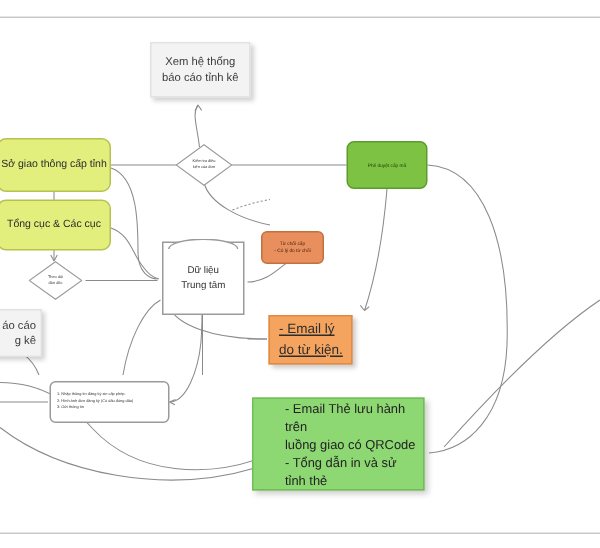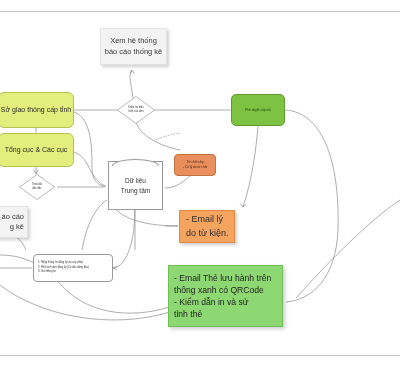--- a/index.html
+++ b/index.html
@@ -170,21 +170,21 @@
     font-size: 2.6px;
     color: #333;
     flex-direction: column;
     align-items: flex-start;
     justify-content: center;
     padding-left: 4px;
     line-height: 1.75;
     text-align: left;
   }
   .note-line { display: block; white-space: nowrap; }
-  .wrap-line { display: block; }
+  .wrap-line { display: block; margin-left: 16px; }
 </style>
 </head>
 <body>
 
 <div id="canvas">
 
   <div class="divider top"></div>
   <div class="divider bottom"></div>
 
   <svg class="edges" viewBox="0 0 400 365">
@@ -235,21 +235,21 @@
     <path d="M0,285 C40,316 110,330 170,312"></path>
 
     <path d="M400,200 C370,220 330,260 296,298" stroke-dasharray="0"></path>
 
     <path d="M0,152 L8,152"></path>
     <path d="M8,152 l-3.2,-1.6 M8,152 l-3.2,1.6"></path>
   </svg>
 
   <div class="node sticky-white" style="left:100px; top:28px; width:67px; height:37px;">
     <span class="note-line">Xem hệ thống</span>
-    <span class="note-line">báo cáo thống kê</span>
+    <span class="note-line">báo cáo tỉnh kê</span>
   </div>
 
   <div class="node yellow" style="left:-2px; top:92px; width:76px; height:36px;">
     <span>Sở giao thông cấp tỉnh</span>
   </div>
 
   <div class="node yellow" style="left:-2px; top:133px; width:76px; height:34px;">
     <span>Tổng cục &amp; Các cục</span>
   </div>
 
@@ -286,31 +286,31 @@
     <div class="ds-cap"></div>
     <span>Dữ liệu</span>
     <span>Trung tâm</span>
   </div>
 
   <div class="node sticky-white" style="left:-30px; top:206px; width:58px; height:32px; align-items:flex-end; padding-right:3px;">
     <span class="note-line">áo cáo</span>
     <span class="note-line">g kê</span>
   </div>
 
-  <div class="node sticky-orange" style="left:179px; top:210px; width:56px; height:33px;">
+  <div class="node sticky-orange" style="left:179px; top:210px; width:56px; height:33px;text-decoration:underline;">
     <span class="note-line">- Email lý</span>
     <span class="note-line">do từ kiện.</span>
   </div>
 
   <div class="node steps-box" style="left:33px; top:254px; width:80px; height:28px;">
     <span class="note-line">1: Nhập thông tin đăng ký xin cấp phép.</span>
     <span class="note-line">2: Hình ảnh đơn đăng ký (Có dấu đóng dấu)</span>
     <span class="note-line">3: Gửi thông tin</span>
   </div>
 
   <div class="node sticky-green" style="left:168px; top:265px; width:115px; height:62px;">
     <span class="wrap-line">- Email Thẻ lưu hành trên</span>
-    <span class="wrap-line">thông xanh có QRCode</span>
-    <span class="wrap-line">- Kiểm dẫn in và sử</span>
+    <span class="wrap-line">luồng giao có QRCode</span>
+    <span class="wrap-line">- Tổng dẫn in và sử</span>
     <span class="wrap-line">tỉnh thẻ</span>
   </div>
 
 </div>
 
 </body></html>

